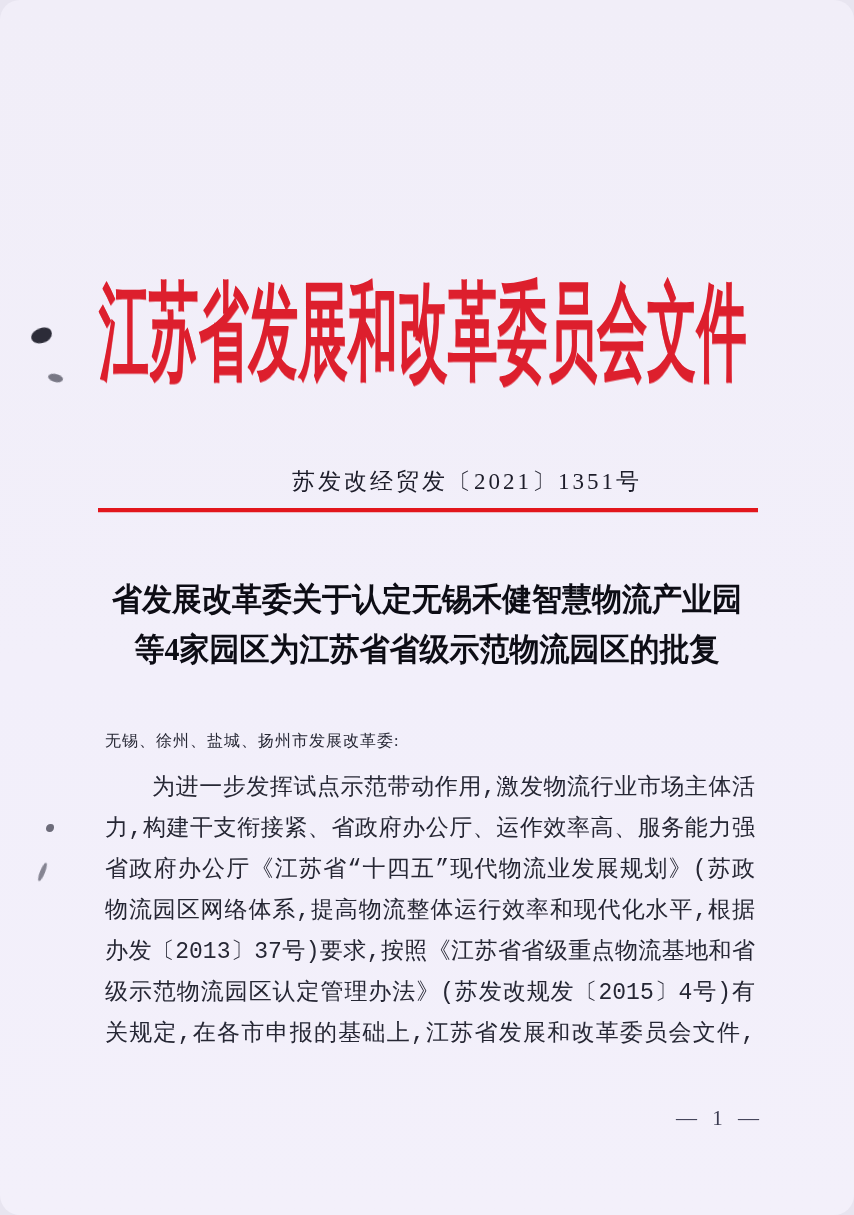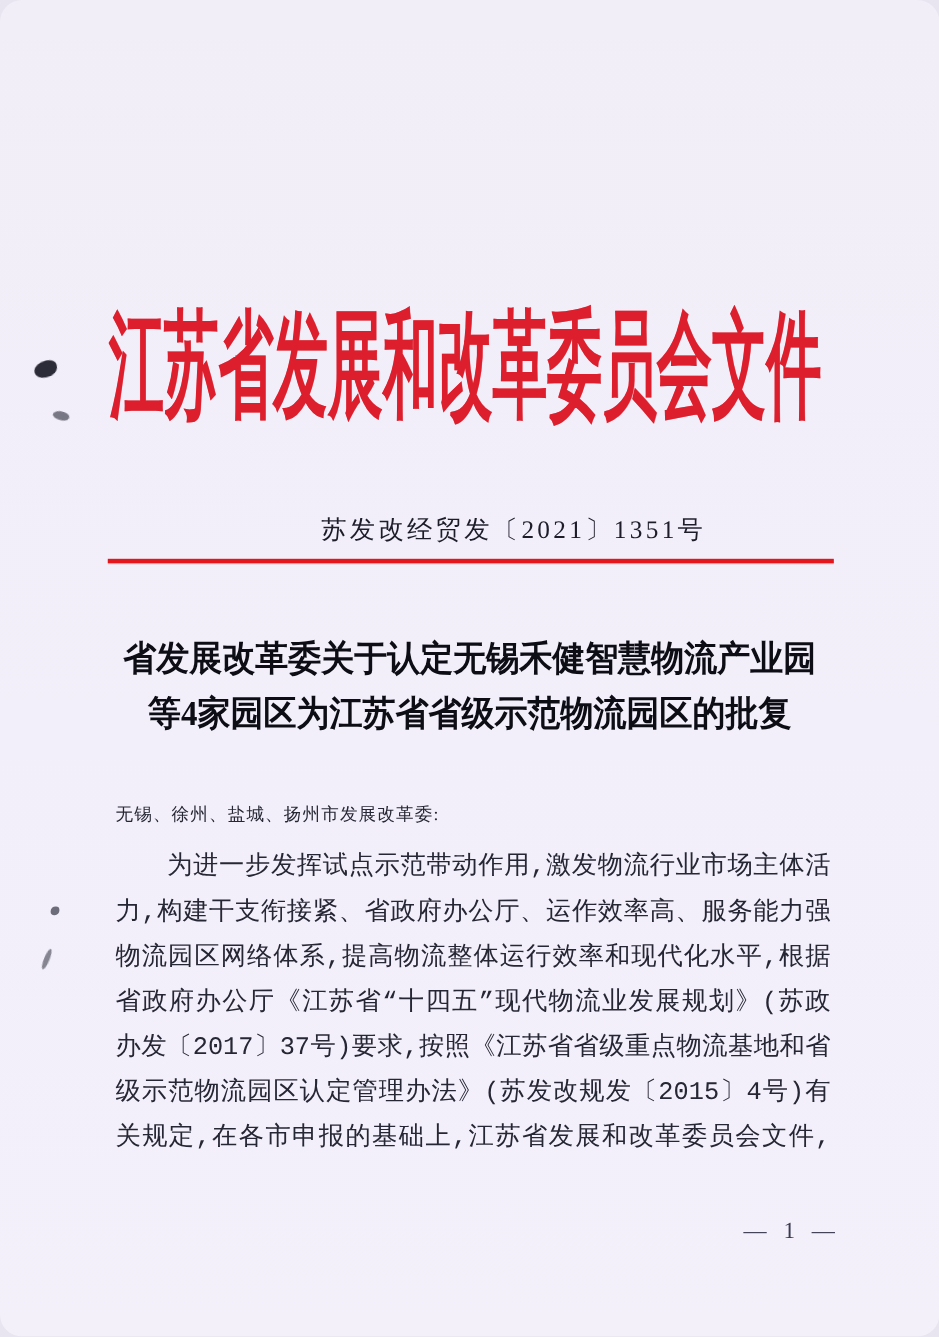--- a/index.html
+++ b/index.html
@@ -133,23 +133,23 @@
   <div class="doc-title">
     <div>省发展改革委关于认定无锡禾健智慧物流产业园</div>
     <div>等4家园区为江苏省省级示范物流园区的批复</div>
   </div>
 
   <div class="salutation">无锡、徐州、盐城、扬州市发展改革委:</div>
 
   <div class="body-block">
     <div class="bline indent">为进一步发挥试点示范带动作用,激发物流行业市场主体活</div>
     <div class="bline">力,构建干支衔接紧、省政府办公厅、运作效率高、服务能力强的</div>
+    <div class="bline">省政府办公厅《江苏省“十四五”现代物流业发展规划》(苏政</div>
     <div class="bline">物流园区网络体系,提高物流整体运行效率和现代化水平,根据</div>
-    <div class="bline">省政府办公厅《江苏省“十四五”现代物流业发展规划》(苏政</div>
-    <div class="bline">办发〔2017〕37号)要求,按照《江苏省省级重点物流基地和省</div>
+    <div class="bline">办发〔2013〕37号)要求,按照《江苏省省级重点物流基地和省</div>
     <div class="bline">级示范物流园区认定管理办法》(苏发改规发〔2015〕4号)有</div>
     <div class="bline">关规定,在各市申报的基础上,江苏省发展和改革委员会文件,</div>
   </div>
 
   <div class="page-number">— 1 —</div>
 
   <div class="artifact a1"></div>
   <div class="artifact a2"></div>
   <div class="artifact a3"></div>
   <div class="artifact a4"></div>

